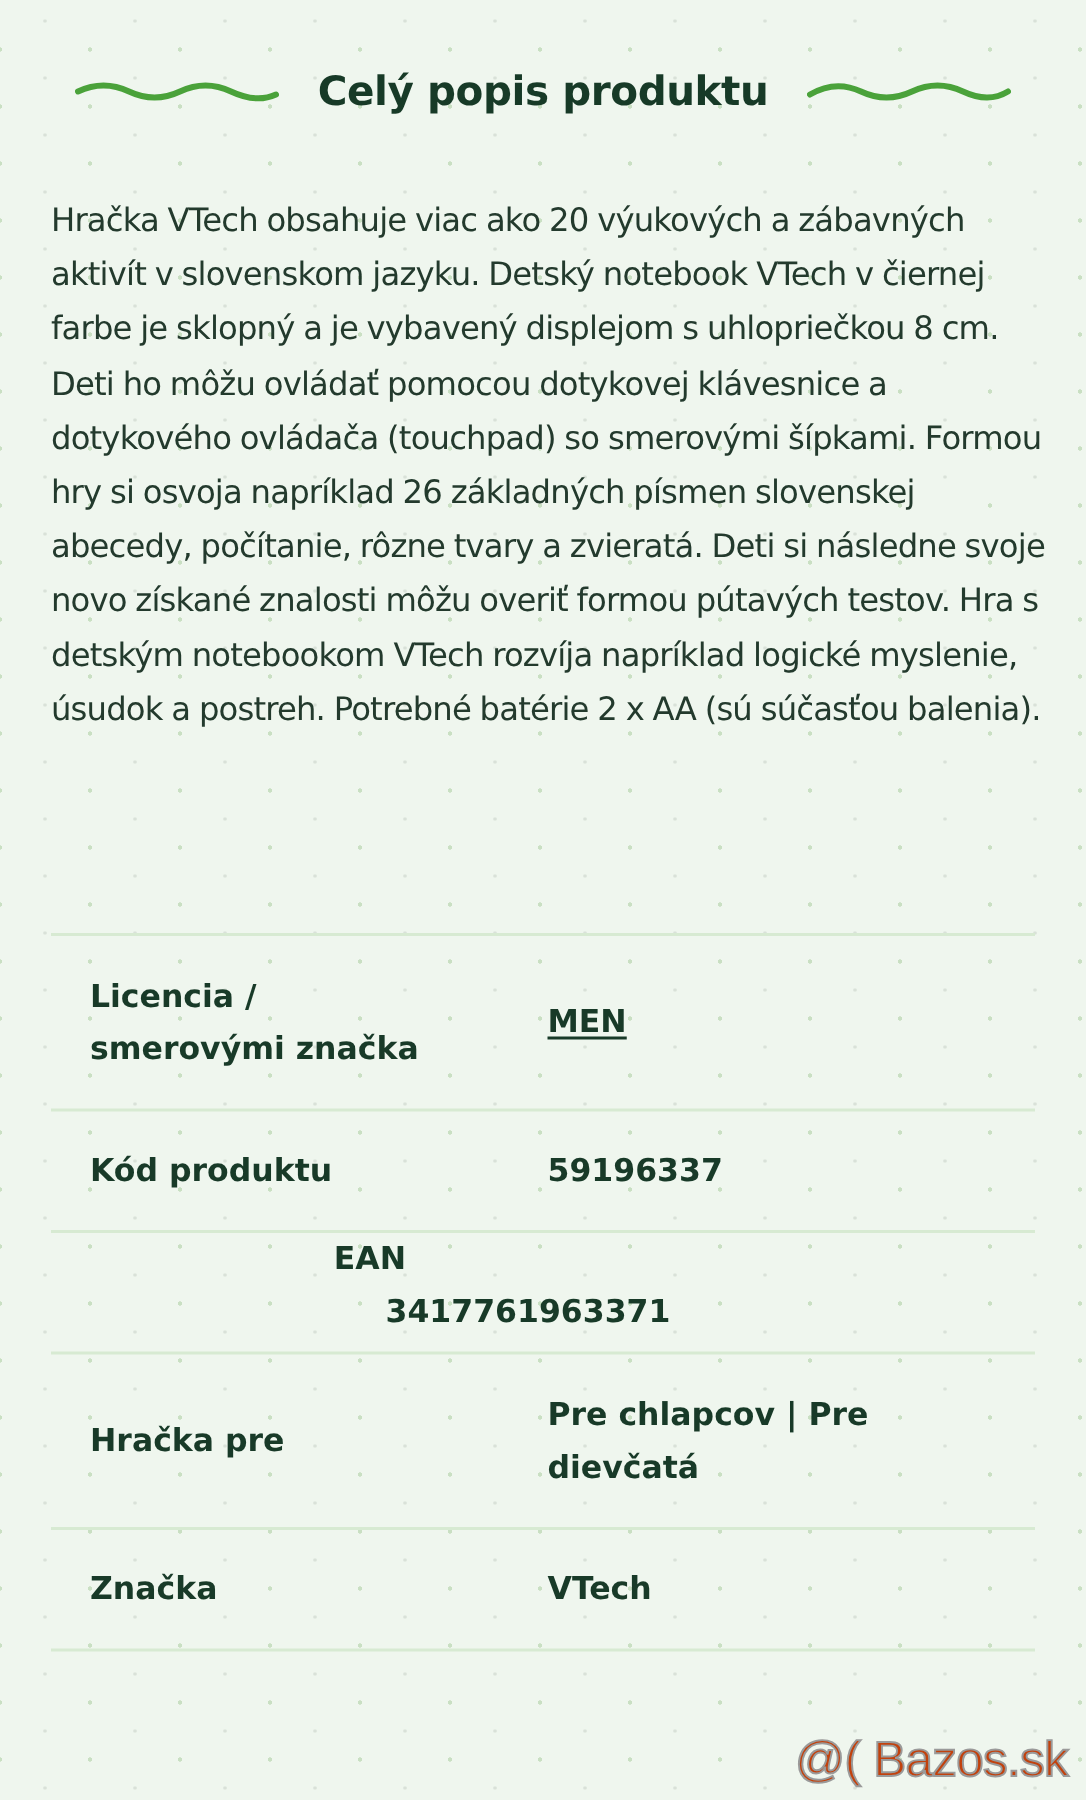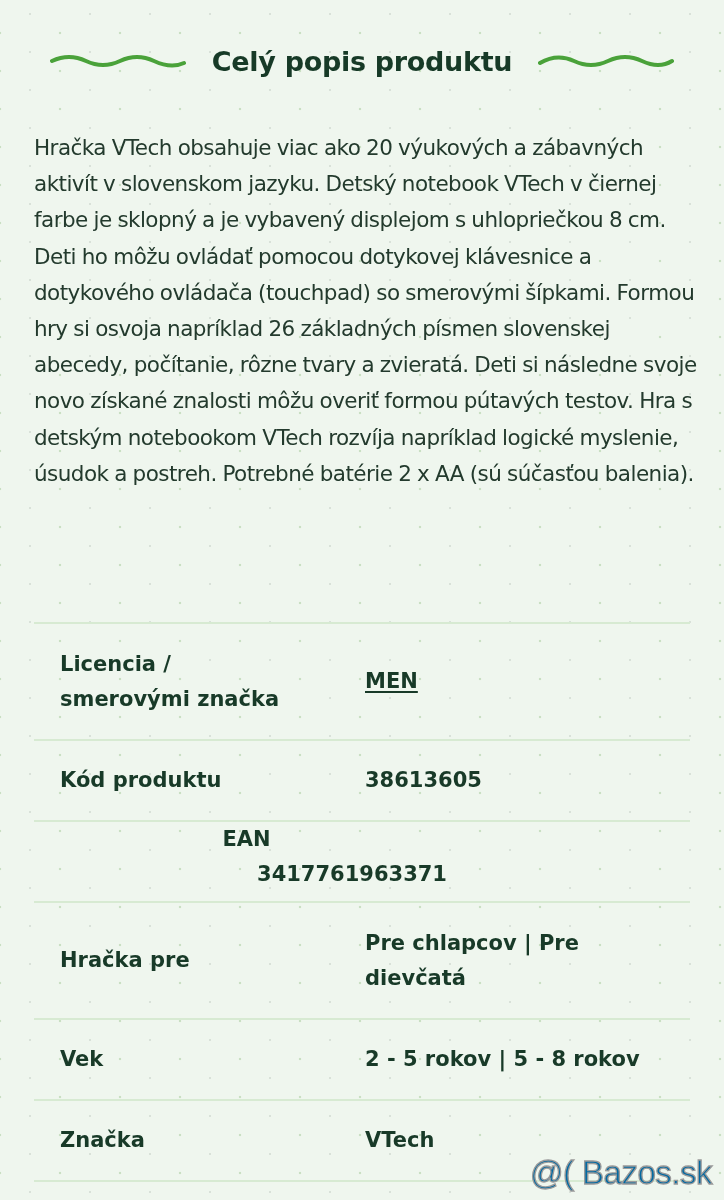--- a/index.html
+++ b/index.html
@@ -35,21 +35,21 @@
   .row {
     display: flex; align-items: center; border-bottom: 2px solid #d7ead2;
     font-weight: bold; font-size: 21px; line-height: 35px; color: #183a28;
   }
   .row .k { width: 331px; padding-left: 26px; box-sizing: border-box; }
   .row .v { flex: 1; padding-right: 20px; }
   .row .v a { color: #183a28; text-decoration: underline; text-underline-offset: 3px; }
   .watermark {
     position: absolute; right: 12px; bottom: 8px;
     font-family: "Liberation Sans", sans-serif; font-size: 33px;
-    color: #0369a1; letter-spacing: -0.5px;
+    color: #c2410c; letter-spacing: -0.5px;
     -webkit-text-stroke: 1.3px #9a9a9a;
   }
 </style>
 </head>
 <body>
 
 <div class="header">
   <svg class="wave" viewBox="0 0 136 24">
     <path d="M2 12 Q 19 4 36 12 T 70 12 T 104 12 T 134 14" fill="none" stroke="#4aa23a" stroke-width="4" stroke-linecap="round"></path>
   </svg>
@@ -61,33 +61,29 @@
 
 <div class="desc">Hračka VTech obsahuje viac ako 20 výukových a zábavných aktivít v slovenskom jazyku. Detský notebook VTech v čiernej farbe je sklopný a je vybavený displejom s uhlopriečkou 8 cm. Deti ho môžu ovládať pomocou dotykovej klávesnice a dotykového ovládača (touchpad) so smerovými šípkami. Formou hry si osvoja napríklad 26 základných písmen slovenskej abecedy, počítanie, rôzne tvary a zvieratá. Deti si následne svoje novo získané znalosti môžu overiť formou pútavých testov. Hra s detským notebookom VTech rozvíja napríklad logické myslenie, úsudok a postreh. Potrebné batérie 2 x AA (sú súčasťou balenia).</div>
 
 <div class="table">
   <div class="row" style="height:115px;">
     <div class="k" style="padding-right:60px;">Licencia / smerovými značka</div>
     <div class="v"><a href="#">MEN</a></div>
   </div>
   <div class="row" style="height:79px;align-items:center;">
     <div class="k">Kód produktu</div>
-    <div class="v">38613605</div>
+    <div class="v">59196337</div>
   </div>
   <div class="row" style="height:79px;flex-direction:column;">
     <div class="k">EAN</div>
     <div class="v">3417761963371</div>
   </div>
   <div class="row" style="height:115px;">
     <div class="k">Hračka pre</div>
     <div class="v" style="padding-right:60px;">Pre chlapcov | Pre dievčatá</div>
   </div>
   <div class="row" style="height:79px;">
-    <div class="k">Vek</div>
-    <div class="v">2 - 5 rokov | 5 - 8 rokov</div>
-  </div>
-  <div class="row" style="height:79px;">
     <div class="k">Značka</div>
     <div class="v">VTech</div>
   </div>
 </div>
 
 <div class="watermark">@( Bazos.sk</div>
 
 </body></html>

